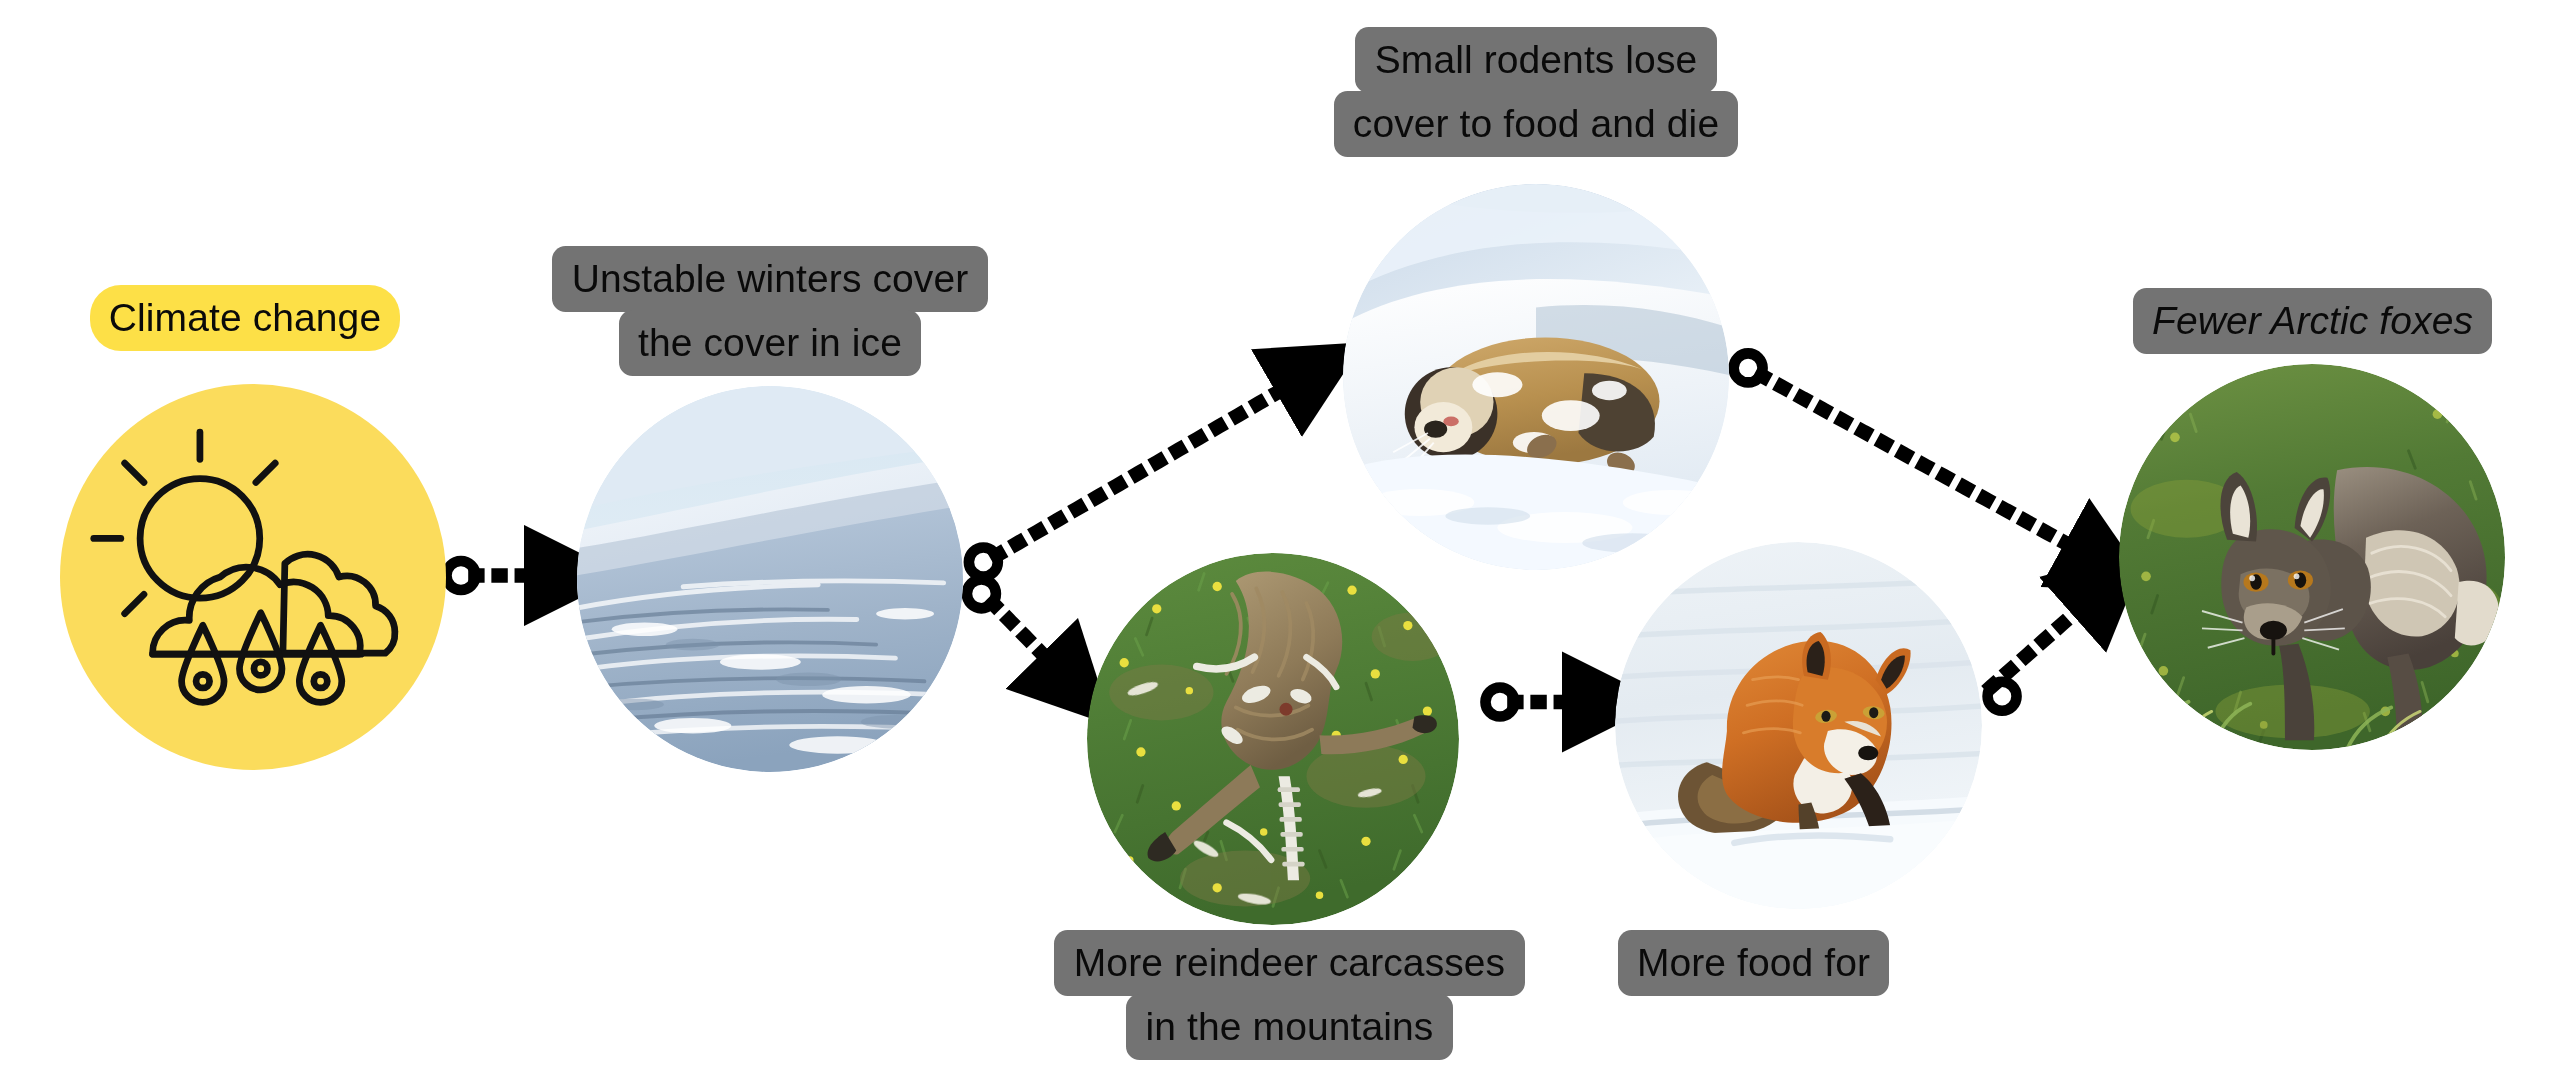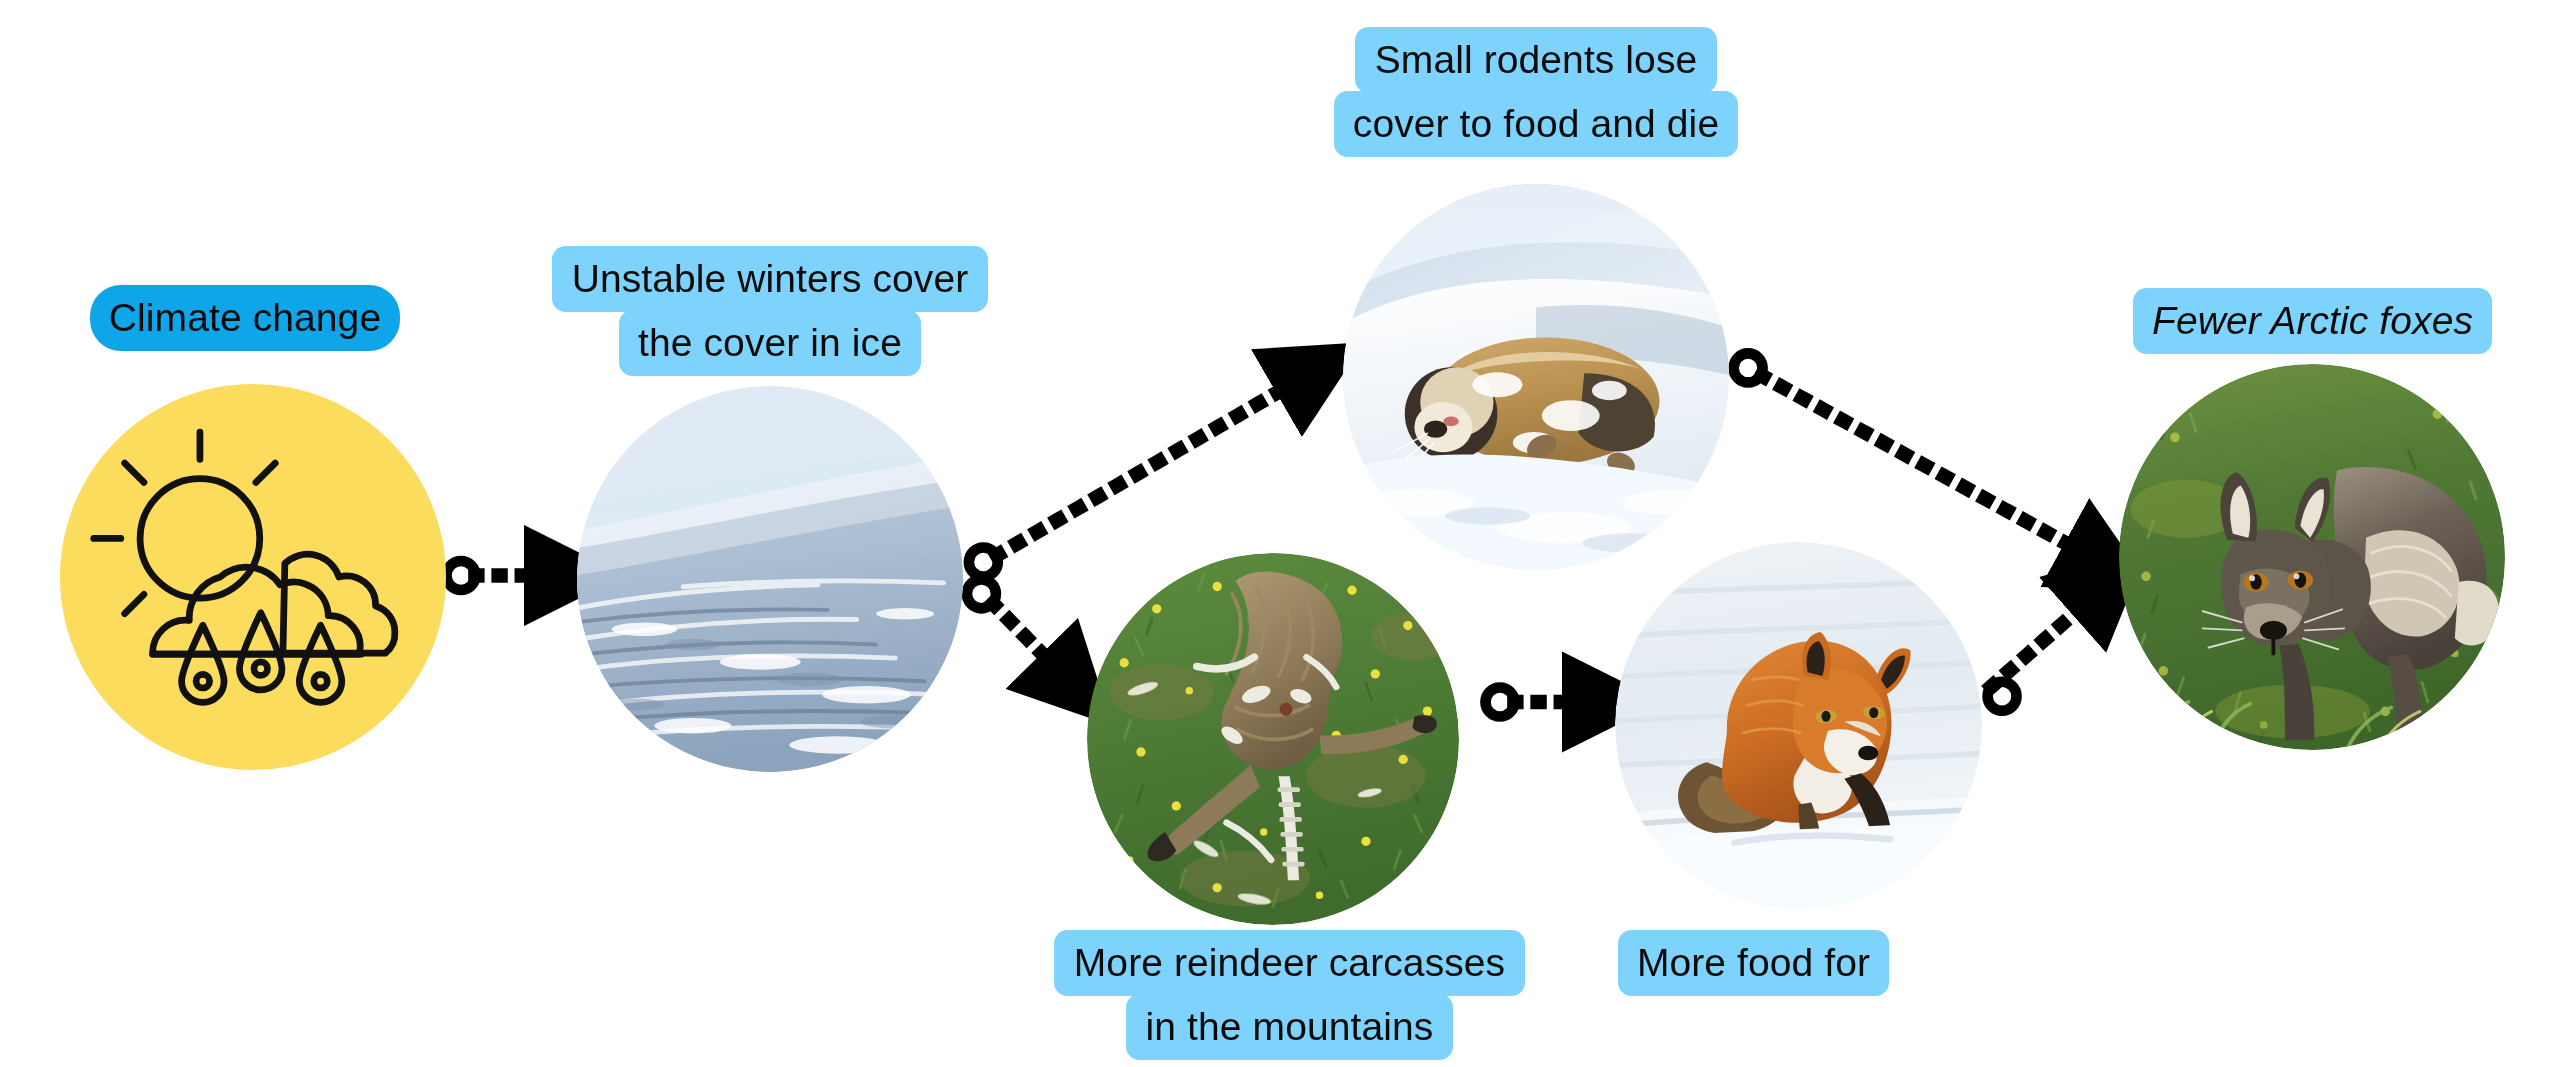--- a/index.html
+++ b/index.html
@@ -34,32 +34,32 @@
 
   
   .chip {
     position: absolute;
     display: flex;
     flex-direction: column;
     align-items: center;
   }
   .chip .line {
     display: inline-block;
-    background: #7dd3fc;
+    background: #737373;
     color: #0a0a0a;
     font-size: 39px;
     line-height: 1.0;
     padding: 12.6px 19.3px 14.5px 19.3px;
     border-radius: 13.5px;
     white-space: nowrap;
     letter-spacing: 0.1px;
   }
   .chip .line + .line { margin-top: -1.9px; }
   .chip.accent .line {
-    background: #0ea5e9;
+    background: #fde047;
     border-radius: 31px;
   }
 
   
   #links {
     position: absolute;
     left: 0; top: 0;
     width: 2576px;
     height: 1067px;
     pointer-events: none;

